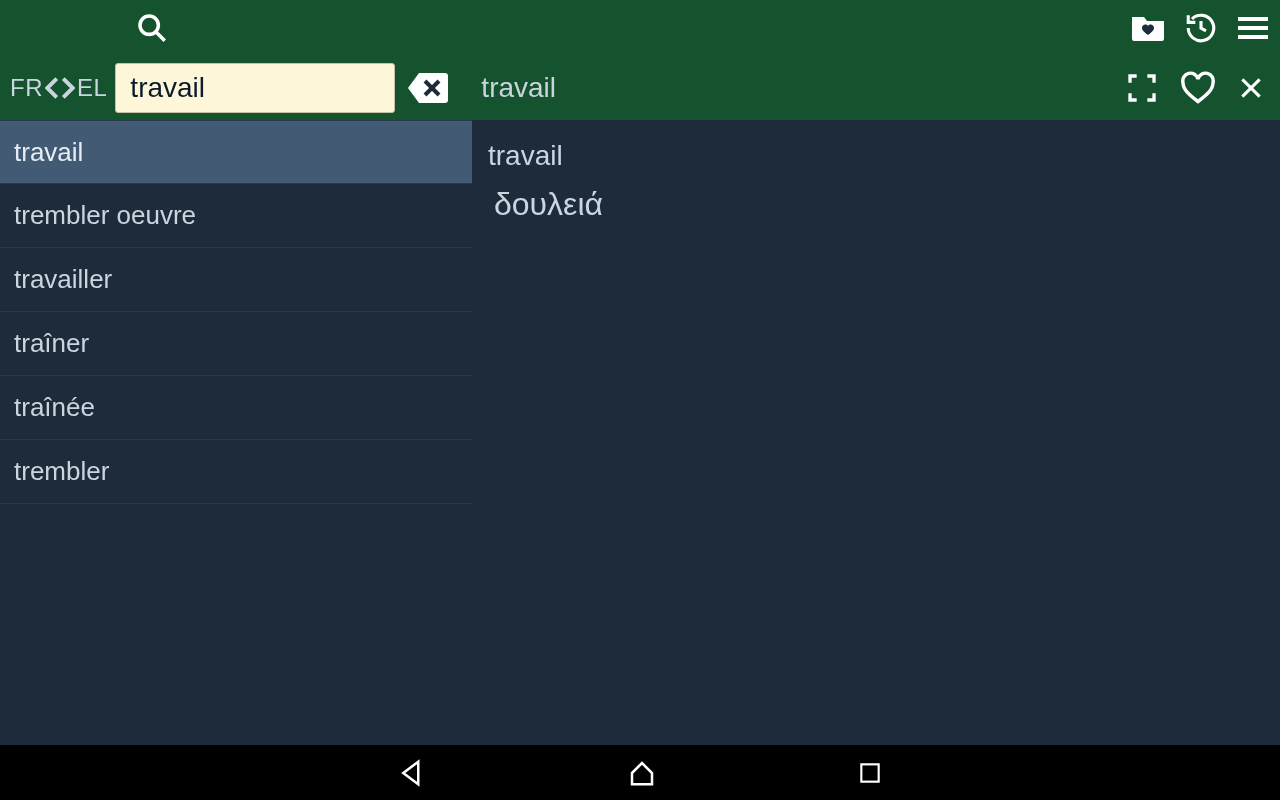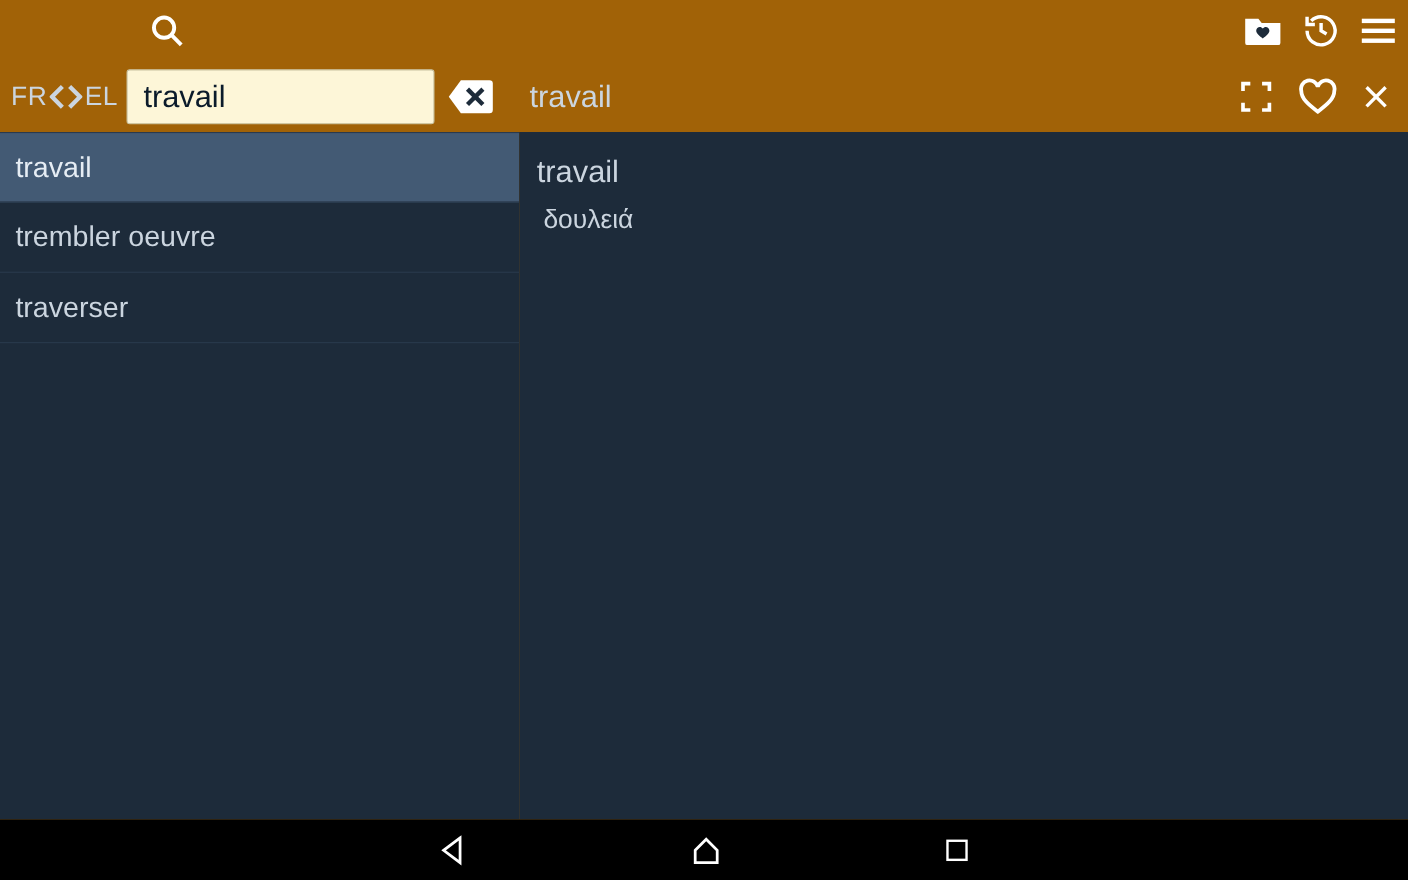--- a/index.html
+++ b/index.html
@@ -1,17 +1,17 @@
 <!DOCTYPE html>
 <html><head>
 <meta charset="utf-8">
 <style>
   * { margin: 0; padding: 0; box-sizing: border-box; }
   html, body { width: 1280px; height: 800px; overflow: hidden; font-family: Arial, Helvetica, sans-serif; background: #000; }
-  .app { display: flex; flex-direction: column; width: 1280px; height: 800px; background: #a16207; justify-content: center; }
+  .app { display: flex; flex-direction: column; width: 1280px; height: 800px; background: #14532d; justify-content: center; }
 
   
   .topbar { height: 55px; display: flex; align-items: center; padding: 0 10px; }
   .topbar-left { display: flex; align-items: center; }
   .topbar-spacer { flex: 1; }
   .topbar-right { display: flex; align-items: center; gap: 18px; }
   .icon-btn { display: flex; align-items: center; justify-content: center; cursor: pointer; color: #fff; }
   .search-icon-top { margin-left: 125px; }
   svg { display: block; }
 
@@ -27,21 +27,21 @@
   .searchrow-right { display: flex; align-items: center; gap: 22px; padding-right: 6px; }
 
   
   .main { flex: 1; display: flex; min-height: 0; }
   .sidebar { width: 472px; background: #1d2b3a; overflow-y: auto; }
   .word-item { height: 64px; display: flex; align-items: center; padding: 0 14px; color: #cbd5df; font-size: 26px; border-bottom: 1px solid #2a3a4d; cursor: pointer; }
   .word-item:first-child { border-top: 1px solid #2a3a4d; }
   .word-item.selected { background: #435a74; color: #e6edf4; }
   .detail { flex: 1; background: #1d2b3a; padding: 20px 16px; }
   .detail-word { color: #cbd5df; font-size: 28px; margin-bottom: 14px; }
-  .detail-translation { color: #cbd5df; font-size: 24px; padding-left: 6px; }
+  .detail-translation { color: #cbd5df; font-size: 32px; padding-left: 6px; }
 
   
   .navbar { height: 55px; background: #000; display: flex; align-items: center; justify-content: center; gap: 200px; }
   .nav-btn { cursor: pointer; color: #fff; display: flex; align-items: center; justify-content: center; }
 </style>
 </head>
 <body>
 
 <div class="app">
 
@@ -122,21 +122,24 @@
             <line x1="20" y1="4" x2="4" y2="20"></line>
         </svg>
       </div>
     </div>
   </div>
 
   <div class="main">
     <div class="sidebar" id="sidebar">
         <div class="word-item selected">travail</div>
         <div class="word-item">trembler oeuvre</div>
-        <div class="word-item">traverser</div>
+        <div class="word-item">travailler</div>
+        <div class="word-item">traîner</div>
+        <div class="word-item">traînée</div>
+        <div class="word-item">trembler</div>
       </div>
     <div class="detail">
       <div class="detail-word">travail</div>
       <div class="detail-translation">δουλειά</div>
     </div>
   </div>
 
   <div class="navbar">
     <div class="nav-btn">
       <svg width="30" height="30" viewBox="0 0 24 24" fill="none" stroke="#fff" stroke-width="2">

